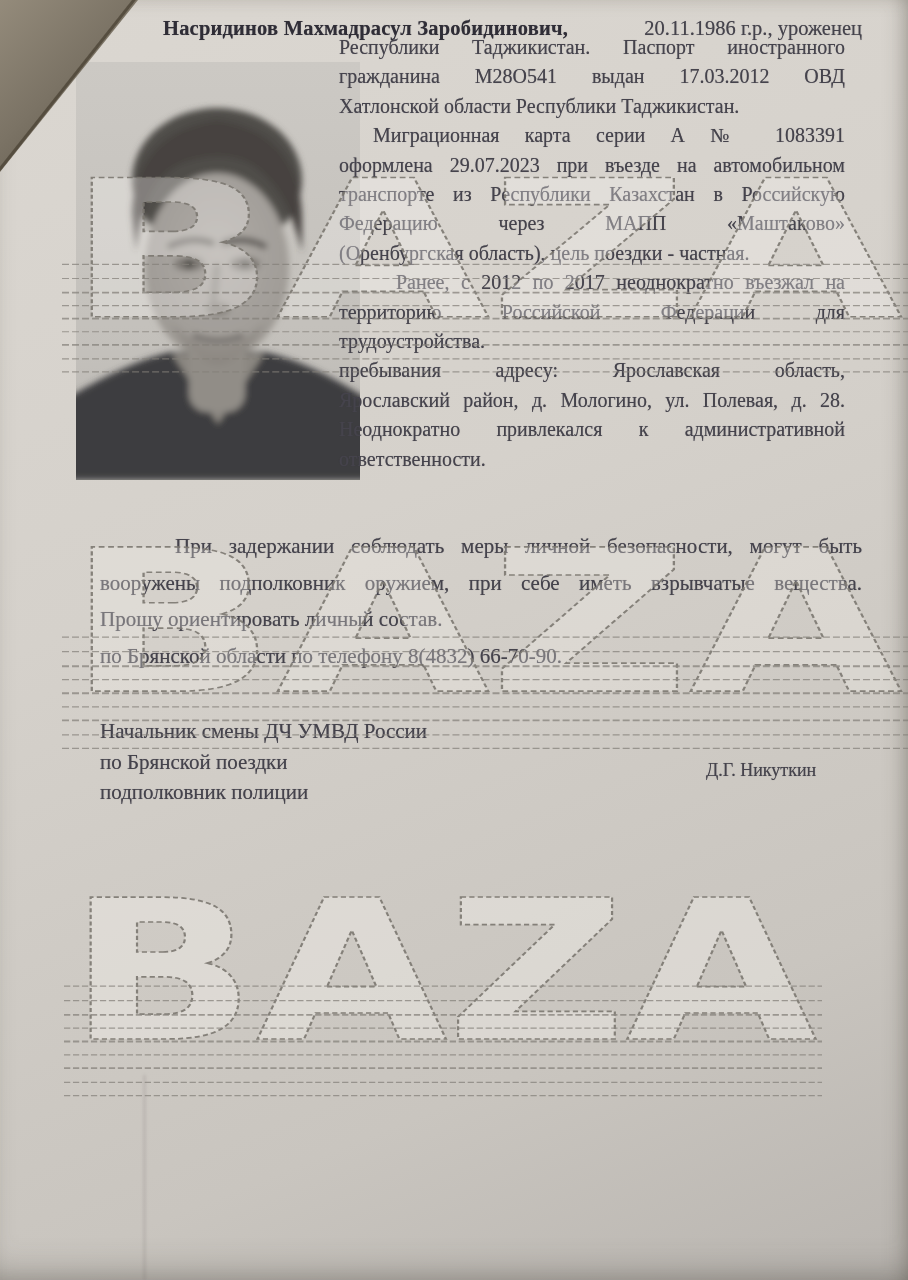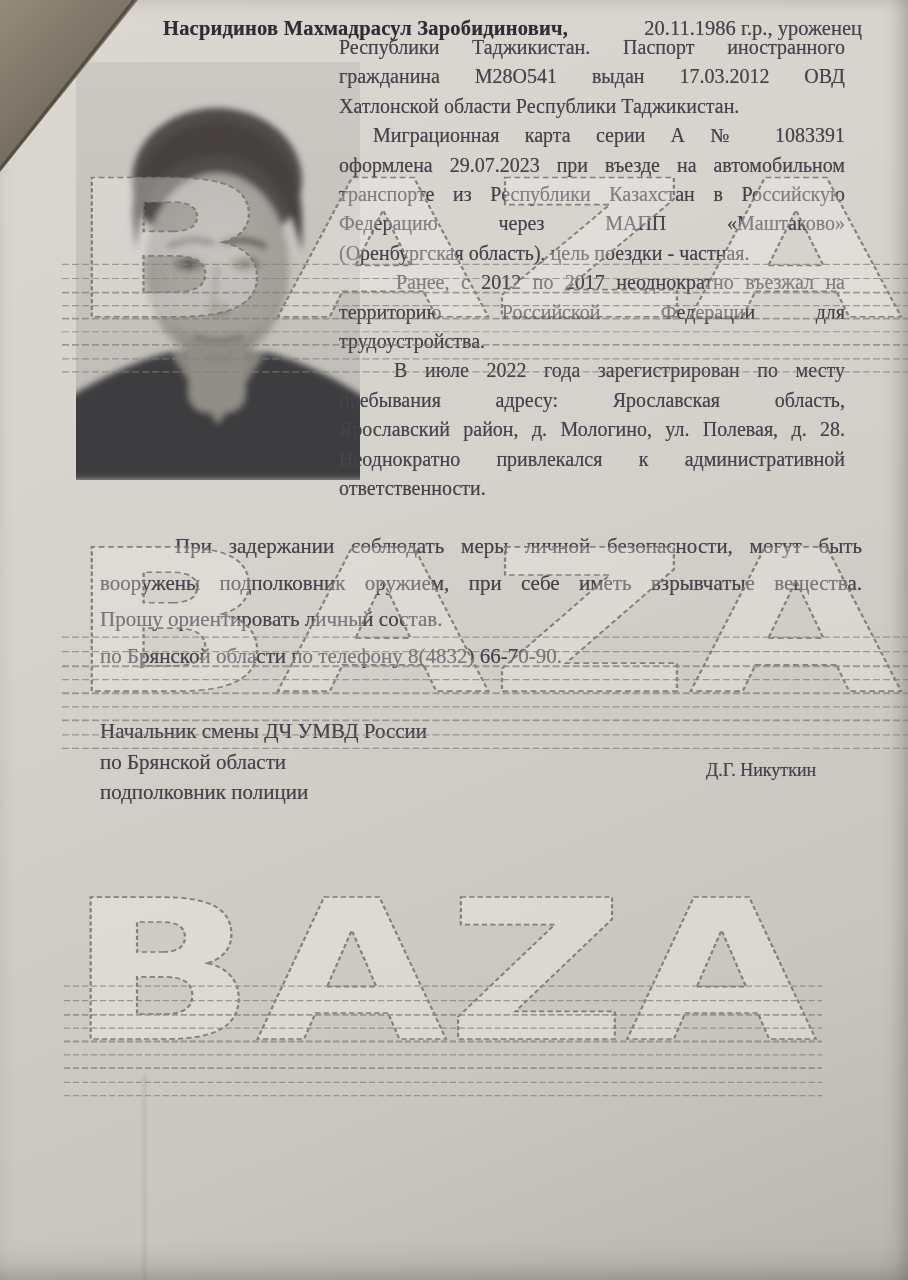--- a/index.html
+++ b/index.html
@@ -125,37 +125,36 @@
       <div class="j">гражданина М28О541 выдан 17.03.2012 ОВД</div>
       <div class="end">Хатлонской области Республики Таджикистан.</div>
       <div class="j ind-a">Миграционная карта серии А № 1083391</div>
       <div class="j">оформлена 29.07.2023 при въезде на автомобильном</div>
       <div class="j">транспорте из Республики Казахстан в Российскую</div>
       <div class="j">Федерацию через МАПП «Маштаково»</div>
       <div class="end">(Оренбургская область), цель поездки - частная.</div>
       <div class="j ind-b">Ранее, с 2012 по 2017 неоднократно въезжал на</div>
       <div class="j">территорию Российской Федерации для</div>
       <div class="end">трудоустройства.</div>
-      <div class="j ind-c">В июле 2022 года зарегистрирован по месту</div>
       <div class="j">пребывания адресу: Ярославская область,</div>
       <div class="j">Ярославский район, д. Мологино, ул. Полевая, д. 28.</div>
       <div class="j">Неоднократно привлекался к административной</div>
       <div class="end">ответственности.</div>
     </div>
 
     <div class="txt body-block">
       <div class="j ind-d">При задержании соблюдать меры личной безопасности, могут быть</div>
       <div class="j">вооружены подполковник оружием, при себе иметь взрывчатые вещества.</div>
       <div class="end">Прошу ориентировать личный состав.</div>
       <div class="end">по Брянской области по телефону 8(4832) 66-70-90.</div>
     </div>
 
     <div class="txt sig">
       <div>Начальник смены ДЧ УМВД России</div>
-      <div>по Брянской области</div>
+      <div>по Брянской поездки</div>
       <div>подполковник полиции</div>
     </div>
     <div class="txt sig-name">Д.Г. Никуткин</div>
 
     <div class="wm wm1">
       <svg viewBox="0 0 845 215" preserveAspectRatio="none">
         <text x="422" y="148" text-anchor="middle" textLength="835" lengthAdjust="spacingAndGlyphs" font-family="DejaVu Sans, sans-serif" font-weight="bold" font-size="190" fill="rgba(245,243,238,0.38)" stroke="#7d7972" stroke-width="1.6" stroke-dasharray="4 2.5">BAZA</text>
         <g stroke="#84807a" stroke-width="1.2" stroke-dasharray="7 3" opacity="0.8">
           <path d="M0 96H845"></path>
             <path d="M0 110H845"></path>

